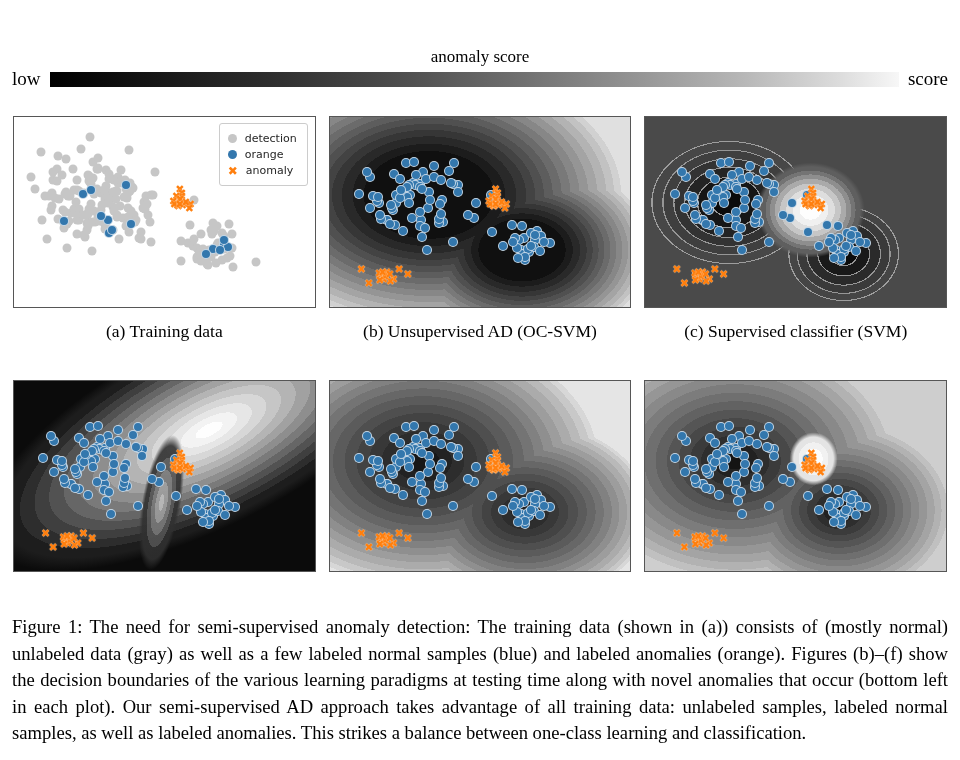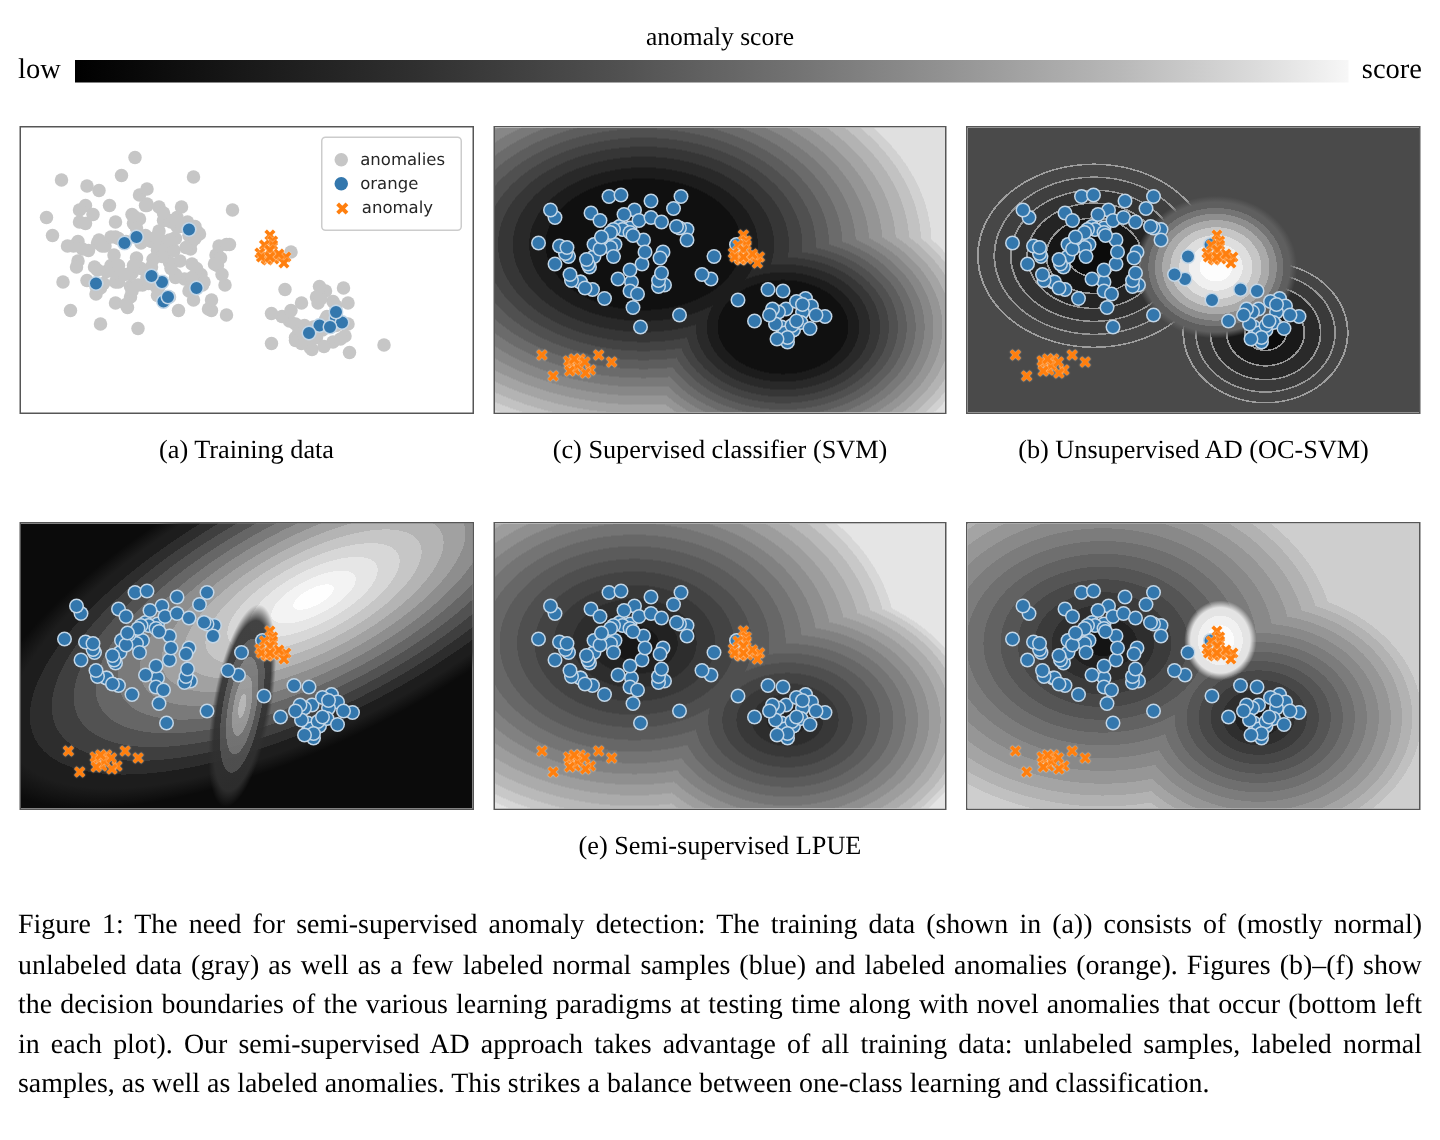--- a/index.html
+++ b/index.html
@@ -1,20 +1,20 @@
 <!DOCTYPE html>
 <html style="--c-gray: #c6c6c6; --c-blue: #3377ad; --c-orange: #ff7f0e; --cb-start: #000000; --cb-end: #f7f7f7;"><head>
 <meta charset="utf-8">
 <style>
   html,body{margin:0;padding:0;background:#fff;}
   body{width:960px;font-family:"Liberation Serif",serif;color:#000;}
   .figure{width:960px;}
 
   
-  .cbar-block{padding-top:15px;}
+  .cbar-block{padding-top:3px;margin-top:44px;}
   .cbar-title{text-align:center;font-size:17px;line-height:20px;}
   .cbar-row{display:flex;align-items:center;margin:1px 12px 0;}
   .cbar-label{font-size:19px;line-height:22px;}
   .cbar{flex:1;height:15px;margin:0 9px;
     background:linear-gradient(to right,var(--cb-start) 0%,#161616 12%,#303030 27%,#4f4f4f 42%,#717171 56%,#949494 69%,#b8b8b8 82%,#dcdcdc 93%,var(--cb-end) 100%);}
 
   
   .panel-row{display:flex;gap:13px;margin:26px 13px 0;}
   .panel-row.second{margin-top:38px;}
   .panel{position:relative;flex:1;height:190px;border:1px solid #565656;overflow:hidden;background:#fff;}
@@ -320,21 +320,21 @@
           <span class="pt x" style="left: 53.9706%; top: 41.581%;">✖</span>
           <span class="pt x" style="left: 57.1913%; top: 44.5395%;">✖</span>
           <span class="pt x" style="left: 52.963%; top: 44.3266%;">✖</span>
           <span class="pt x" style="left: 53.3206%; top: 45.784%;">✖</span>
           <span class="pt x" style="left: 55.2158%; top: 43.0129%;">✖</span>
           <span class="pt x" style="left: 55.1782%; top: 45.946%;">✖</span>
         </div>
       <div class="legend">
         <div class="legend-row">
           <span class="lg-dot gray"></span>
-          <span>anomalies</span>
+          <span>detection</span>
         </div>
         <div class="legend-row">
           <span class="lg-dot blue"></span>
           <span>orange</span>
         </div>
         <div class="legend-row">
           <span class="lg-x">✖</span>
           <span>anomaly</span>
         </div>
       </div>
@@ -607,22 +607,22 @@
           <span class="pt x" style="left: 16.6714%; top: 85.6097%;">✖</span>
           <span class="pt x" style="left: 10.5%; top: 80%;">✖</span>
           <span class="pt x" style="left: 13%; top: 87.5%;">✖</span>
           <span class="pt x" style="left: 26%; top: 82.5%;">✖</span>
         </div>
     </div>
   </div>
 
   <div class="caption-row">
     <div class="sub-caption">(a) Training data</div>
+    <div class="sub-caption">(b) Unsupervised AD (OC-SVM)</div>
     <div class="sub-caption">(c) Supervised classifier (SVM)</div>
-    <div class="sub-caption">(b) Unsupervised AD (OC-SVM)</div>
   </div>
 
   <div class="panel-row second">
     <div class="panel">
       <div class="layer base-d"></div>
       <div class="wedge-d"></div>
       <div class="wedge-d2"></div>
       <div class="points">
           <span class="pt blue" style="left: 21.0393%; top: 48.9374%;"></span>
           <span class="pt blue" style="left: 16.3062%; top: 45.144%;"></span>
@@ -1020,18 +1020,17 @@
           <span class="pt x" style="left: 20.0235%; top: 82.6739%;">✖</span>
           <span class="pt x" style="left: 16.6714%; top: 85.6097%;">✖</span>
           <span class="pt x" style="left: 10.5%; top: 80%;">✖</span>
           <span class="pt x" style="left: 13%; top: 87.5%;">✖</span>
           <span class="pt x" style="left: 26%; top: 82.5%;">✖</span>
         </div>
     </div>
   </div>
 
   <div class="caption-row">
-    <div class="sub-caption">(e) Semi-supervised LPUE</div>
   </div>
 
   <p class="fig-caption">Figure 1: The need for semi-supervised anomaly detection: The training data (shown in (a)) consists of (mostly normal) unlabeled data (gray) as well as a few labeled normal samples (blue) and labeled anomalies (orange). Figures (b)–(f) show the decision boundaries of the various learning paradigms at testing time along with novel anomalies that occur (bottom left in each plot). Our semi-supervised AD approach takes advantage of all training data: unlabeled samples, labeled normal samples, as well as labeled anomalies. This strikes a balance between one-class learning and classification.</p>
 
 </div>
 
 </body></html>

